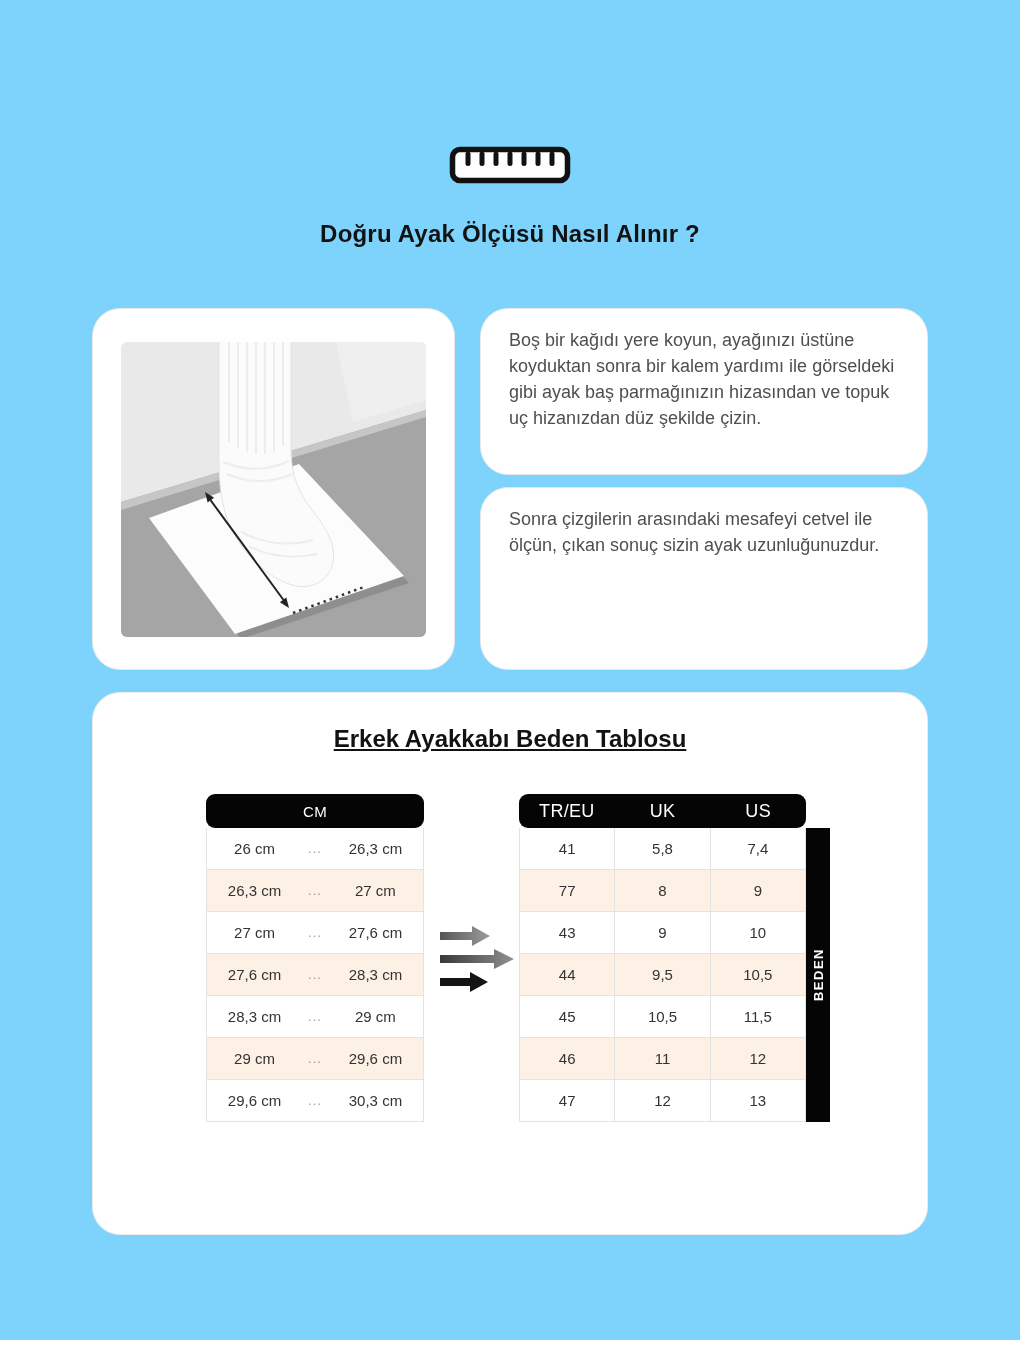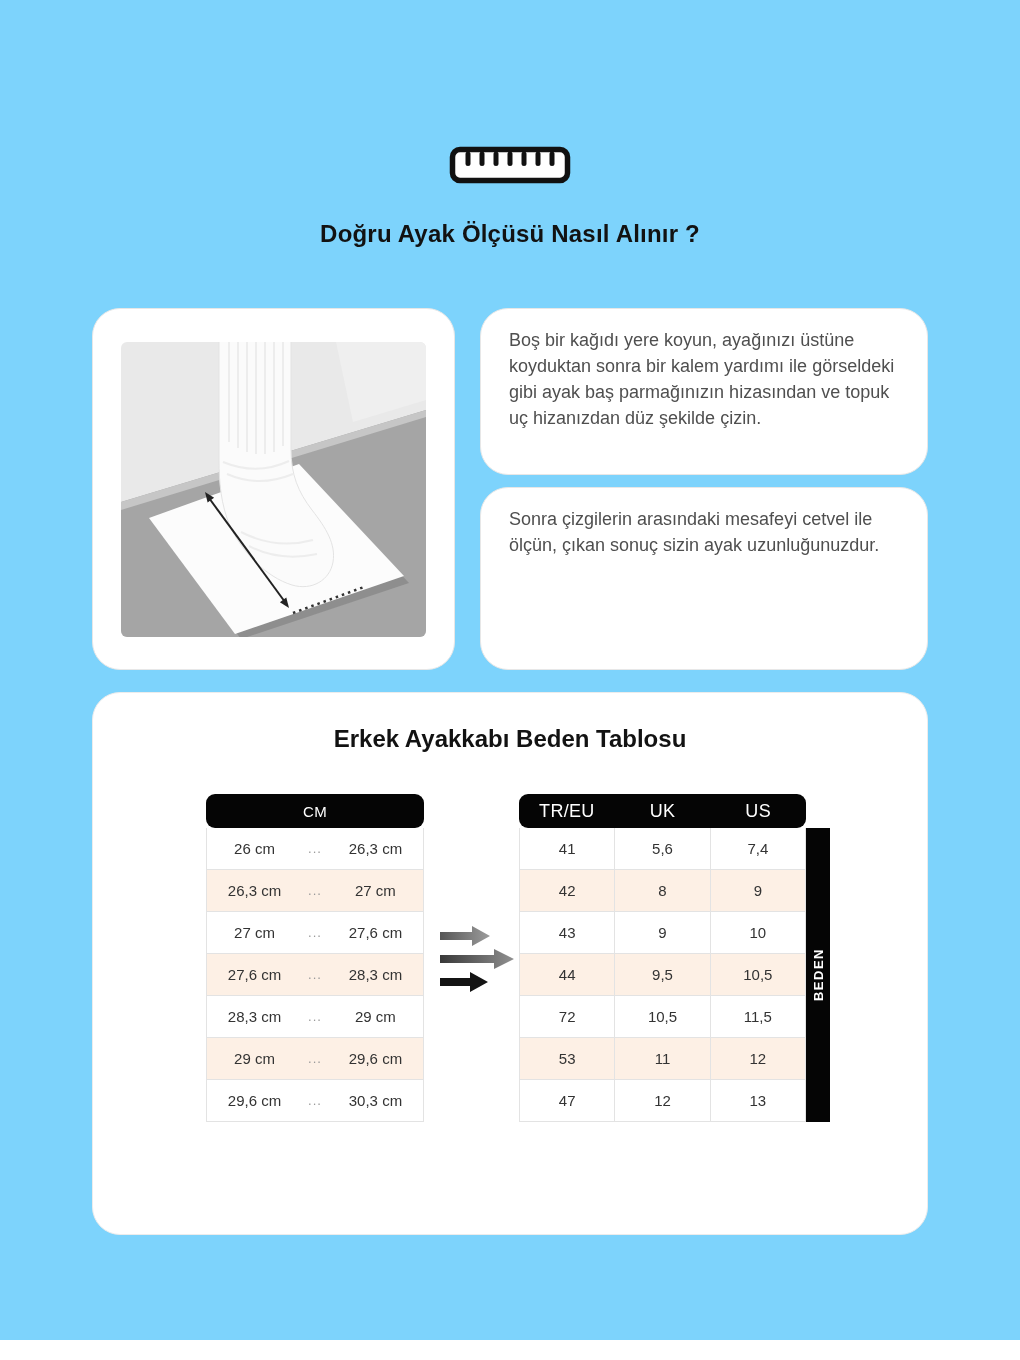--- a/index.html
+++ b/index.html
@@ -27,21 +27,21 @@
     padding:18px 28px; color:var(--body-text,#4f4f4f); font-size:18px; line-height:26px; background:#fff;
   }
   .text-card p { margin:0; }
   .card1 { height:167px; }
   .card2 { height:183px; display:flex; }
   
   .size-card {
     position:absolute; top:692px; left:92px; width:836px; height:543px; box-sizing:border-box;
     border:1px solid #ececec; border-radius:28px; background:#fff;
   }
-  .size-title { margin-top:32px; text-align:center; font-size:24px; font-weight:700; color:#121212; }
+  .size-title { margin-top:32px; text-align:center; font-size:24px; font-weight:700; color:#121212;text-decoration:underline; }
   .cm-table { position:absolute; left:113px; top:101px; width:218px; }
   .t-header {
     height:34px; background:var(--hdr-bg,#050505); color:var(--hdr-fg,#fff);
     display:flex; align-items:center; justify-content:center; font-size:15px; letter-spacing:0.3px;border-radius:9px;
   }
   .cm-row, .conv-row { height:42px; display:flex; align-items:center; box-sizing:border-box; background:#fff; }
   .cm-row { border:solid #e3e3e3; border-width:0 1px 1px 1px; font-size:15px; color:#333; }
   .stripe { background:var(--stripe,#fdf0e5); }
   .cell { text-align:center; }
   .from { width:44%; } .to { width:44%; }
@@ -200,45 +200,45 @@
     <div class="conv-wrap">
       <div class="conv-table">
         <div class="t-header conv-header">
           <span class="hcell">TR/EU</span>
           <span class="hcell">UK</span>
           <span class="hcell">US</span>
         </div>
         <div>
             <div class="conv-row">
               <div class="conv-cell">41</div>
-              <div class="conv-cell">5,6</div>
+              <div class="conv-cell">5,8</div>
               <div class="conv-cell">7,4</div>
             </div>
             <div class="conv-row stripe">
-              <div class="conv-cell">42</div>
+              <div class="conv-cell">77</div>
               <div class="conv-cell">8</div>
               <div class="conv-cell">9</div>
             </div>
             <div class="conv-row">
               <div class="conv-cell">43</div>
               <div class="conv-cell">9</div>
               <div class="conv-cell">10</div>
             </div>
             <div class="conv-row stripe">
               <div class="conv-cell">44</div>
               <div class="conv-cell">9,5</div>
               <div class="conv-cell">10,5</div>
             </div>
             <div class="conv-row">
-              <div class="conv-cell">72</div>
+              <div class="conv-cell">45</div>
               <div class="conv-cell">10,5</div>
               <div class="conv-cell">11,5</div>
             </div>
             <div class="conv-row stripe">
-              <div class="conv-cell">53</div>
+              <div class="conv-cell">46</div>
               <div class="conv-cell">11</div>
               <div class="conv-cell">12</div>
             </div>
             <div class="conv-row">
               <div class="conv-cell">47</div>
               <div class="conv-cell">12</div>
               <div class="conv-cell">13</div>
             </div>
           </div>
       </div>

